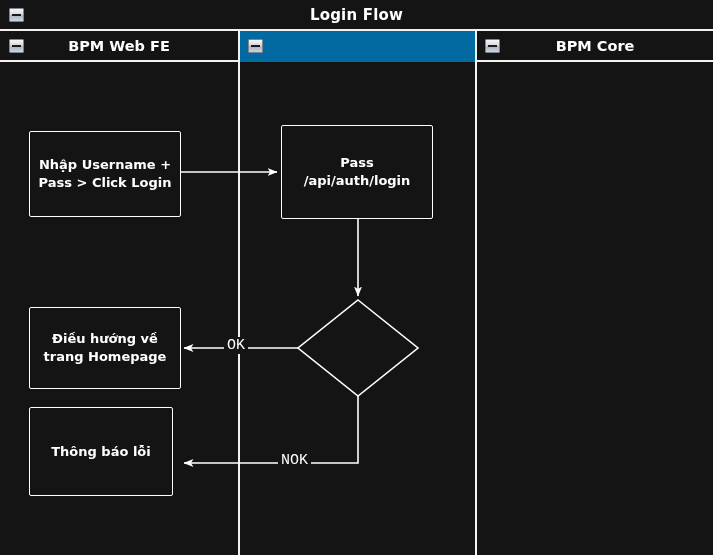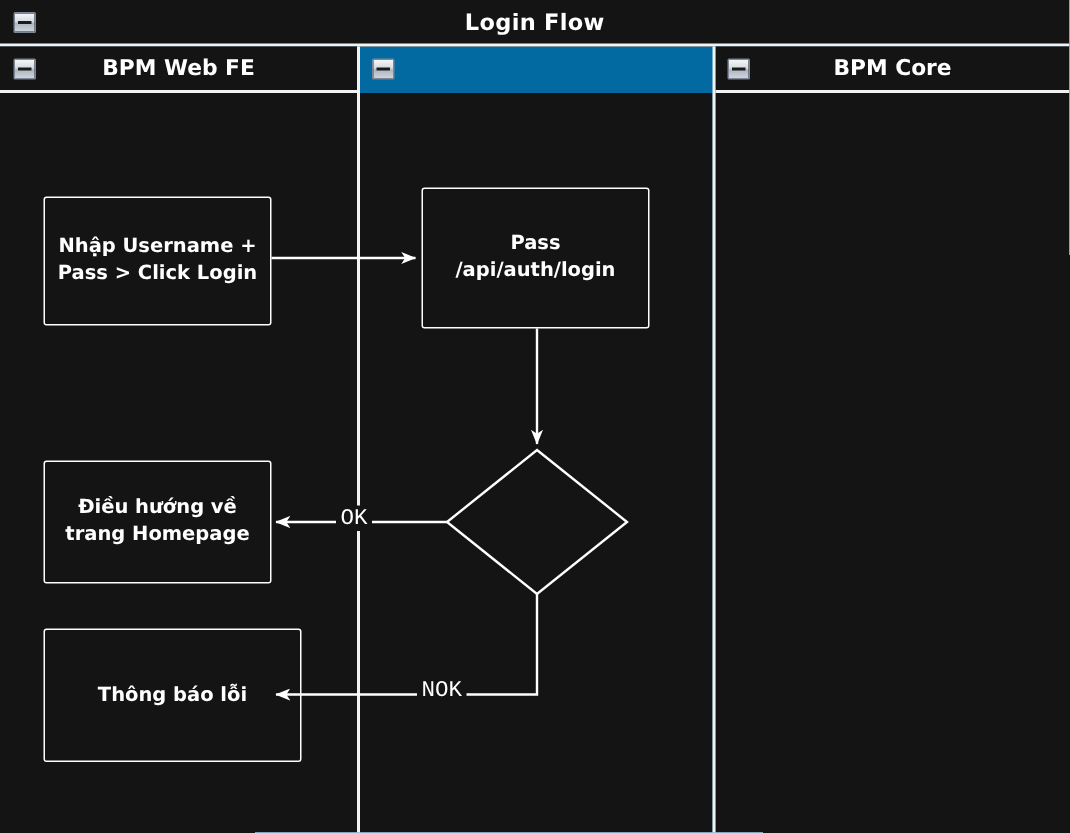--- a/index.html
+++ b/index.html
@@ -199,21 +199,21 @@
   </div>
 
   <div class="node" style="left:281px; top:125px; width:152px; height:94px;">
     <span>Pass /api/auth/login</span>
   </div>
 
   <div class="node" style="left:29px; top:307px; width:152px; height:82px;">
     <span>Điều hướng về trang Homepage</span>
   </div>
 
-  <div class="node" style="left:29px; top:419px; width:172px; height:89px;">
+  <div class="node" style="left:29px; top:407px; width:144px; height:89px;">
     <span>Thông báo lỗi</span>
   </div>
 
 
   <div class="edge-label" style="left:224px; top:337px;">OK</div>
   <div class="edge-label" style="left:278px; top:452px;">NOK</div>
 
 </div>
 
 </body></html>

